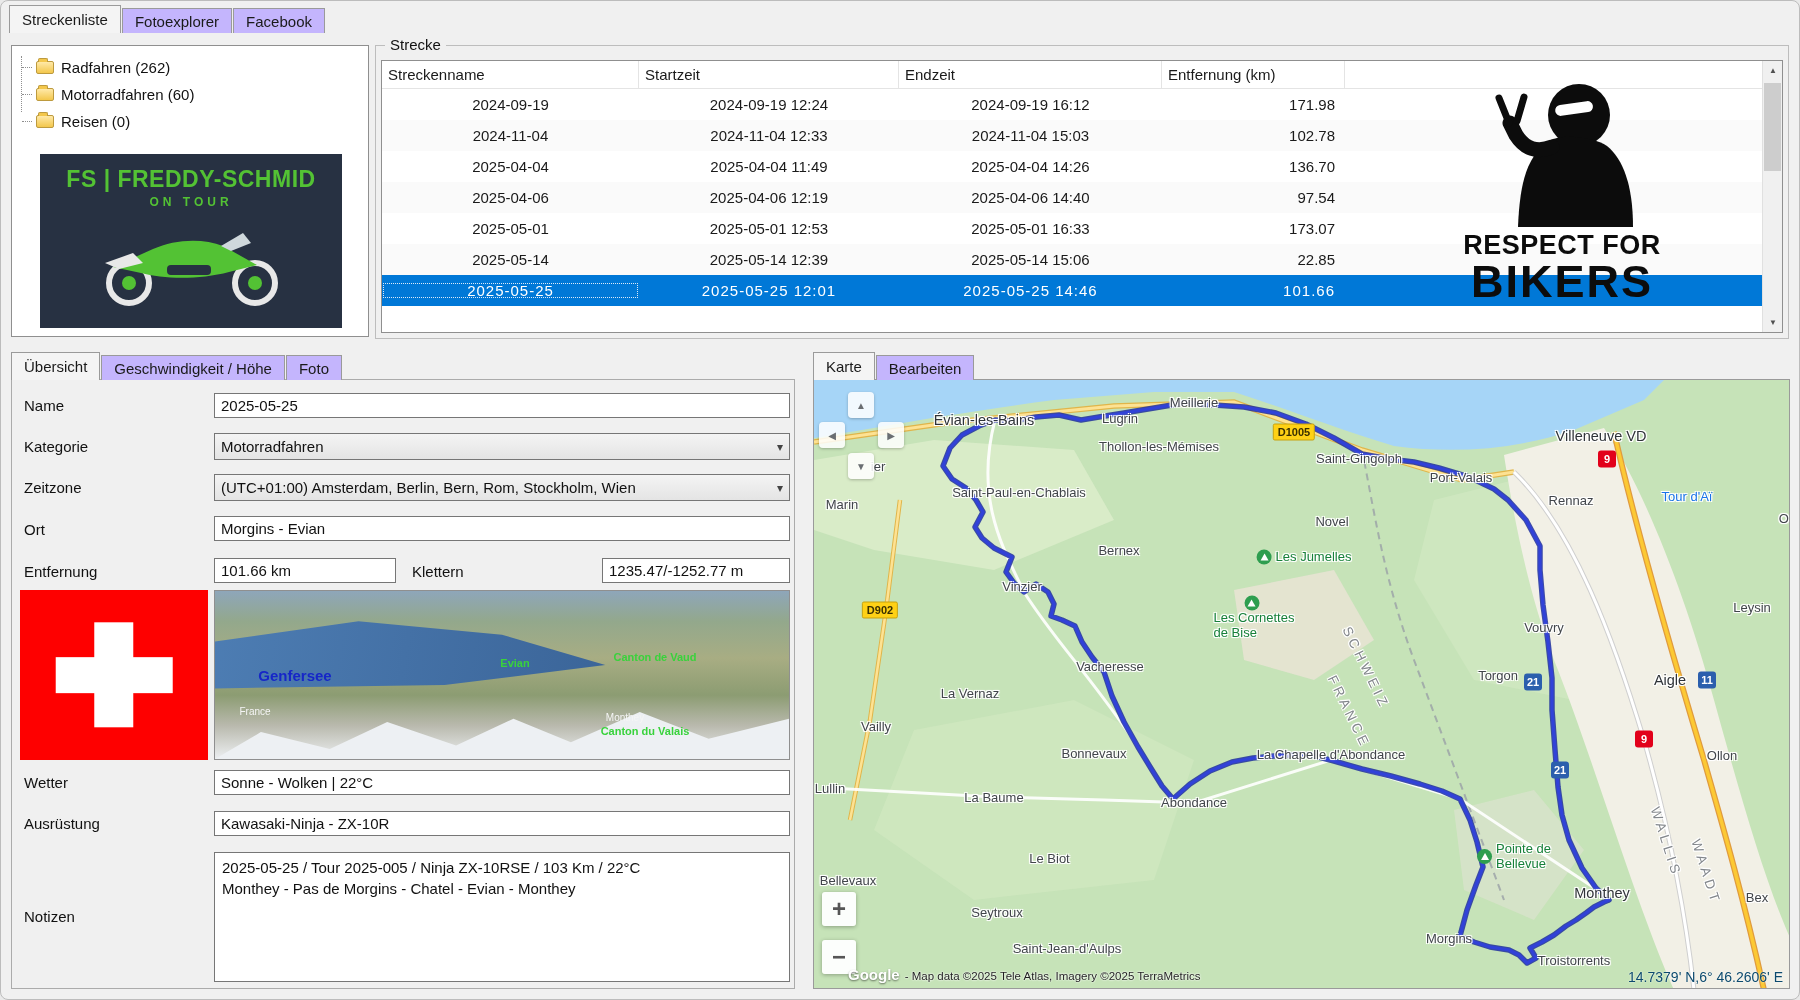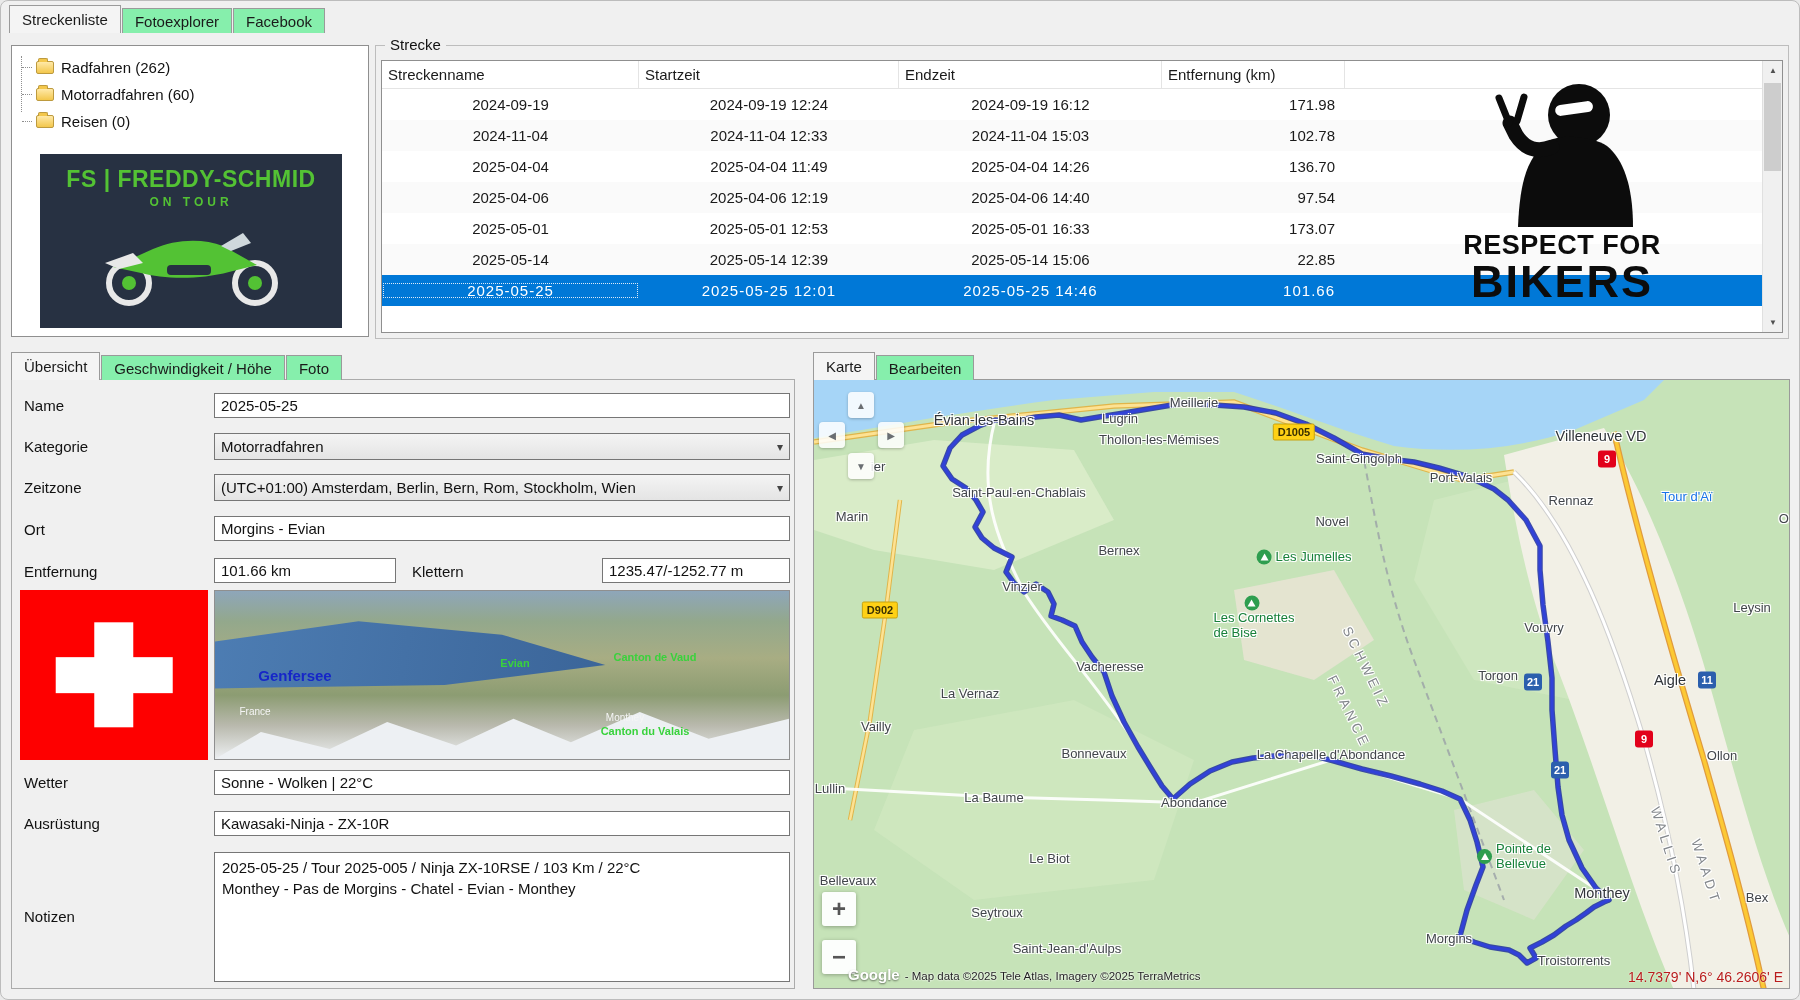--- a/index.html
+++ b/index.html
@@ -1,21 +1,21 @@
 <!DOCTYPE html>
 <html style="--sel-color: #0078d7; --logo-green: #53c234; --flag-red: #fe0000;"><head>
 <meta charset="utf-8">
 <style>
   html,body{margin:0;padding:0;width:1800px;height:1000px;font-family:"Liberation Sans",sans-serif;background:#e9e9e9;}
   *{box-sizing:border-box;}
   .window{position:absolute;inset:0;background:#f0f0f0;border:1px solid #bcbcbc;border-radius:8px;overflow:hidden;}
 
   
   .tabbar{position:absolute;display:flex;align-items:flex-end;z-index:10;}
-  .tab{font-size:15px;padding:0 12px;line-height:25px;border:1px solid #9a9a9a;border-bottom:none;background:#86efac;height:25px;margin-right:1px;color:#1a1a1a;cursor:default;}
+  .tab{font-size:15px;padding:0 12px;line-height:25px;border:1px solid #9a9a9a;border-bottom:none;background:#c4b5fd;height:25px;margin-right:1px;color:#1a1a1a;cursor:default;}
   .tab.active{background:#f4f4f4;height:28px;line-height:28px;z-index:12;position:relative;}
   #top-tabs{top:4px;left:8px;}
   #detail-tabs{top:351px;left:10px;}
   #map-tabs{top:351px;left:812px;}
 
   
   .tree-panel{position:absolute;left:10px;top:44px;width:358px;height:292px;background:#fff;border:1px solid #8f8f8f;}
   .tree-items{position:absolute;left:10px;top:8px;right:6px;}
   .tree-vline{position:absolute;left:9px;top:10px;height:56px;border-left:1px dotted #8f8f8f;}
   .tree-item{display:flex;align-items:center;height:27px;font-size:15px;color:#111;}
@@ -92,21 +92,21 @@
   .mlabel.peak{display:flex;align-items:center;color:#17803a;}
   .peak-text{white-space:pre-line;text-align:left;line-height:1.15;}
   .peak-icon{width:15px;height:15px;border-radius:50%;background:#2e9e4f;display:inline-block;margin-right:4px;position:relative;flex:none;}
   .peak-icon::after{content:'';position:absolute;left:3.5px;top:4px;border-left:4px solid transparent;border-right:4px solid transparent;border-bottom:7px solid #fff;}
   .mapctl{position:absolute;width:26px;height:26px;background:rgba(255,255,255,.85);border-radius:4px;
     display:flex;align-items:center;justify-content:center;color:#6a6e72;font-size:10px;cursor:pointer;box-shadow:0 1px 3px rgba(0,0,0,.25);}
   .zoomctl{position:absolute;width:34px;height:34px;background:rgba(255,255,255,.95);border-radius:3px;
     display:flex;align-items:center;justify-content:center;color:#565656;font-size:24px;font-weight:bold;cursor:pointer;box-shadow:0 1px 4px rgba(0,0,0,.3);}
   .map-attrib{position:absolute;left:34px;bottom:5px;font-size:11.5px;color:#1f1f1f;text-shadow:0 0 2px #fff,0 0 2px #fff;}
   .map-attrib .glogo{font-size:15px;font-weight:bold;color:#fff;text-shadow:0 1px 2px rgba(0,0,0,.55);margin-right:5px;}
-  .map-coords{position:absolute;right:6px;bottom:3px;font-size:14px;color:#b91c1c;text-shadow:0 0 2px #fff;}
+  .map-coords{position:absolute;right:6px;bottom:3px;font-size:14px;color:#0c4a6e;text-shadow:0 0 2px #fff;}
 </style>
 </head>
 <body>
 
 <div class="window">
 
   <div class="tabbar" id="top-tabs">
       <div class="tab active">Streckenliste</div>
       <div class="tab">Fotoexplorer</div>
       <div class="tab">Facebook</div>
@@ -306,29 +306,29 @@
       <path d="M181,40 C160,120 190,170 210,212 C240,260 280,300 324,367" stroke="#ffffff" stroke-width="3" fill="none" opacity=".9"></path>
       <path d="M16,408 L180,417 L290,420 L380,423 L517,380 L646,419 L788,513" stroke="#ffffff" stroke-width="3" fill="none" opacity=".9"></path>
       <polyline id="route-casing" points="795,520 782,508 768,488 755,460 748,435 744,407 741,370 738,330 738,298 734,262 729,225 726,190 726,166 712,140 694,120 680,109 655,97 625,88 600,82 575,79 548,74 520,58 492,44 462,33 430,27 400,25 370,23 340,28 310,33 285,37 267,40 245,35 222,37 200,41 181,40 165,46 148,55 136,68 129,86 138,99 152,108 162,120 169,132 161,147 168,158 180,168 198,177 192,192 200,203 210,212 222,204 234,212 240,224 237,236 248,240 261,246 268,262 278,277 290,292 298,316 310,342 324,367 338,390 348,406 359,419 376,404 396,391 418,382 439,378 460,376 480,375 497,375 520,381 548,389 577,396 606,404 628,411 646,419 656,440 663,462 669,487 662,505 653,530 646,556 660,562 676,567 695,570 705,575 713,583 722,578 716,568 728,562 740,555 752,546 762,540 772,533 780,527 790,522 795,520" fill="none" stroke="#1e2f9e" stroke-width="5.5" stroke-linejoin="round" stroke-linecap="round" opacity=".85"></polyline>
       <polyline id="route-line" points="795,520 782,508 768,488 755,460 748,435 744,407 741,370 738,330 738,298 734,262 729,225 726,190 726,166 712,140 694,120 680,109 655,97 625,88 600,82 575,79 548,74 520,58 492,44 462,33 430,27 400,25 370,23 340,28 310,33 285,37 267,40 245,35 222,37 200,41 181,40 165,46 148,55 136,68 129,86 138,99 152,108 162,120 169,132 161,147 168,158 180,168 198,177 192,192 200,203 210,212 222,204 234,212 240,224 237,236 248,240 261,246 268,262 278,277 290,292 298,316 310,342 324,367 338,390 348,406 359,419 376,404 396,391 418,382 439,378 460,376 480,375 497,375 520,381 548,389 577,396 606,404 628,411 646,419 656,440 663,462 669,487 662,505 653,530 646,556 660,562 676,567 695,570 705,575 713,583 722,578 716,568 728,562 740,555 752,546 762,540 772,533 780,527 790,522 795,520" fill="none" stroke="#3142d8" stroke-width="3.2" stroke-linejoin="round" stroke-linecap="round"></polyline>
     </svg>
 
     <div id="map-labels">
         <div class="mlabel town-lg" style="left: 170px; top: 40px;">Évian-les-Bains</div>
         <div class="mlabel town" style="left: 290px; top: 38px; padding-left: 32px;">Lugrin</div>
         <div class="mlabel town" style="left: 380px; top: 22px;">Meillerie</div>
-        <div class="mlabel town" style="left: 345px; top: 59px;">Thollon-les-Mémises</div>
+        <div class="mlabel town" style="left: 345px; top: 66px;">Thollon-les-Mémises</div>
         <div class="mlabel town" style="left: 545px; top: 78px;">Saint-Gingolph</div>
         <div class="mlabel road" style="left: 480px; top: 52px;">D1005</div>
         <div class="mlabel town-lg" style="left: 787px; top: 56px;">Villeneuve VD</div>
         <div class="mlabel shield-red" style="left: 793px; top: 79px;">9</div>
         <div class="mlabel town" style="left: 647px; top: 97px;">Port-Valais</div>
         <div class="mlabel town" style="left: 757px; top: 120px;">Rennaz</div>
         <div class="mlabel poi-blue" style="left: 873px; top: 116px;">Tour d'Aï</div>
-        <div class="mlabel town" style="left: 38px; top: 124px; margin-top: 12px;">Marin</div>
+        <div class="mlabel town" style="left: 28px; top: 124px;">Marin</div>
         <div class="mlabel town" style="left: 64px; top: 86px;">ier</div>
         <div class="mlabel town" style="left: 205px; top: 112px;">Saint-Paul-en-Chablais</div>
         <div class="mlabel town" style="left: 518px; top: 141px;">Novel</div>
         <div class="mlabel town" style="left: 972px; top: 138px;">Or</div>
         <div class="mlabel town" style="left: 305px; top: 170px;">Bernex</div>
         <div class="mlabel peak" style="left: 490px; top: 177px;"><span class="peak-icon"></span><span class="peak-text">Les Jumelles</span></div>
         <div class="mlabel town" style="left: 208px; top: 206px;">Vinzier</div>
         <div class="mlabel road" style="left: 66px; top: 230px;">D902</div>
         <div class="mlabel peak" style="left: 440px; top: 238px; flex-direction: column;"><span class="peak-icon"></span><span class="peak-text">Les Cornettes
 de Bise</span></div>

